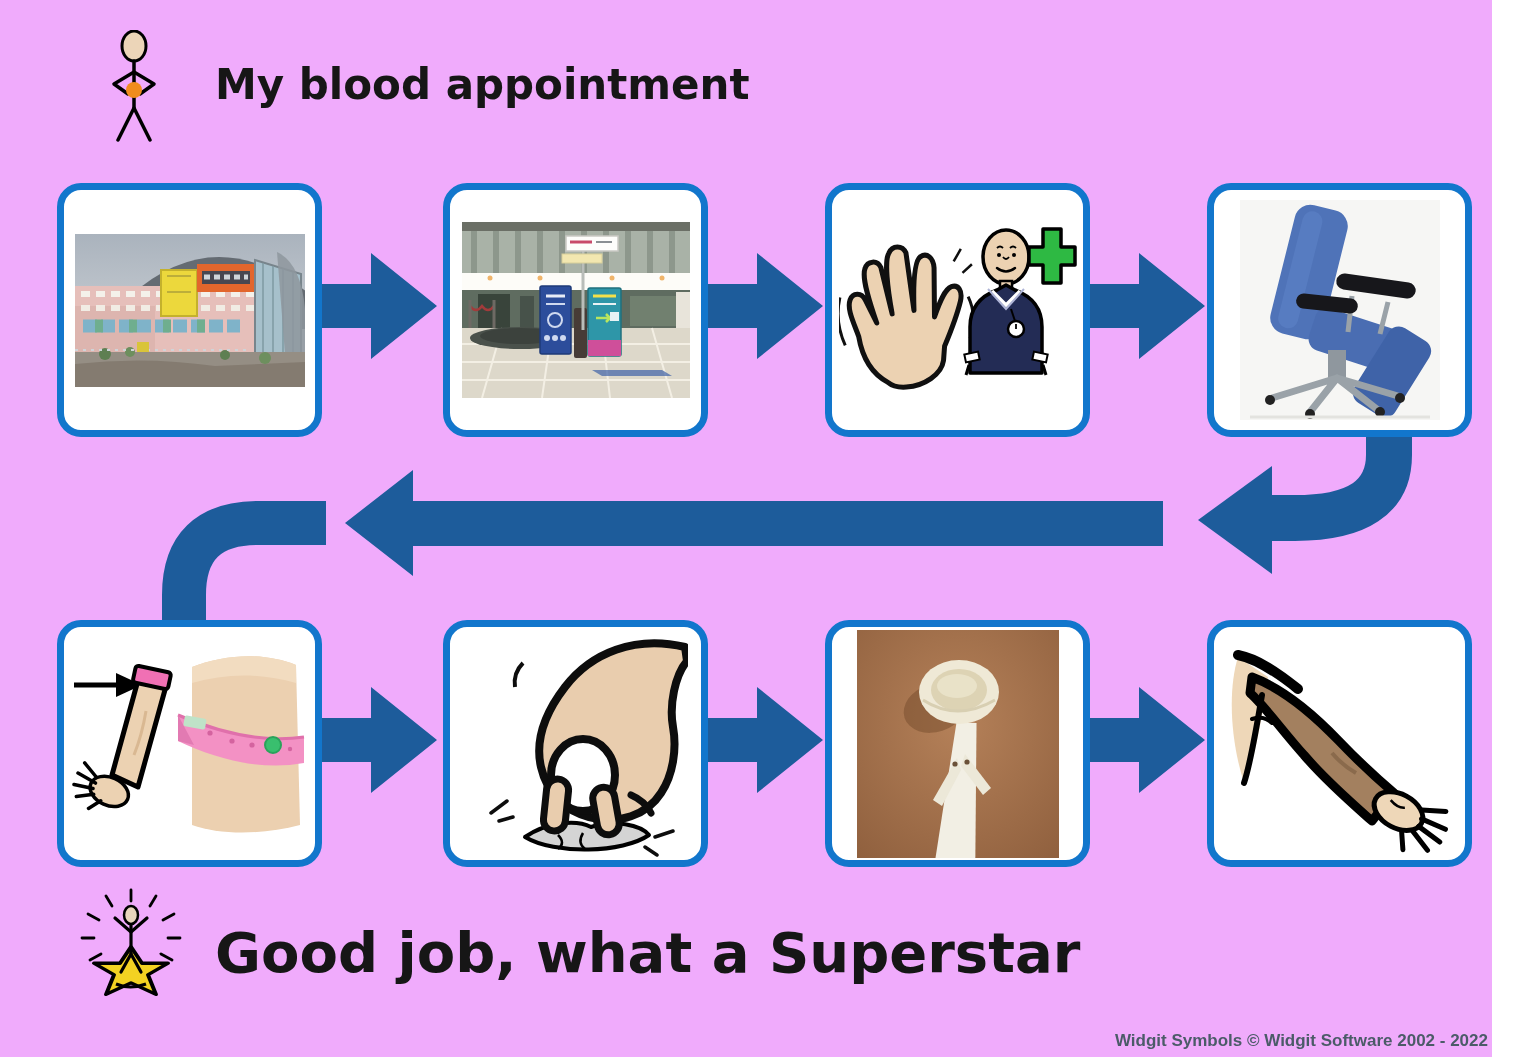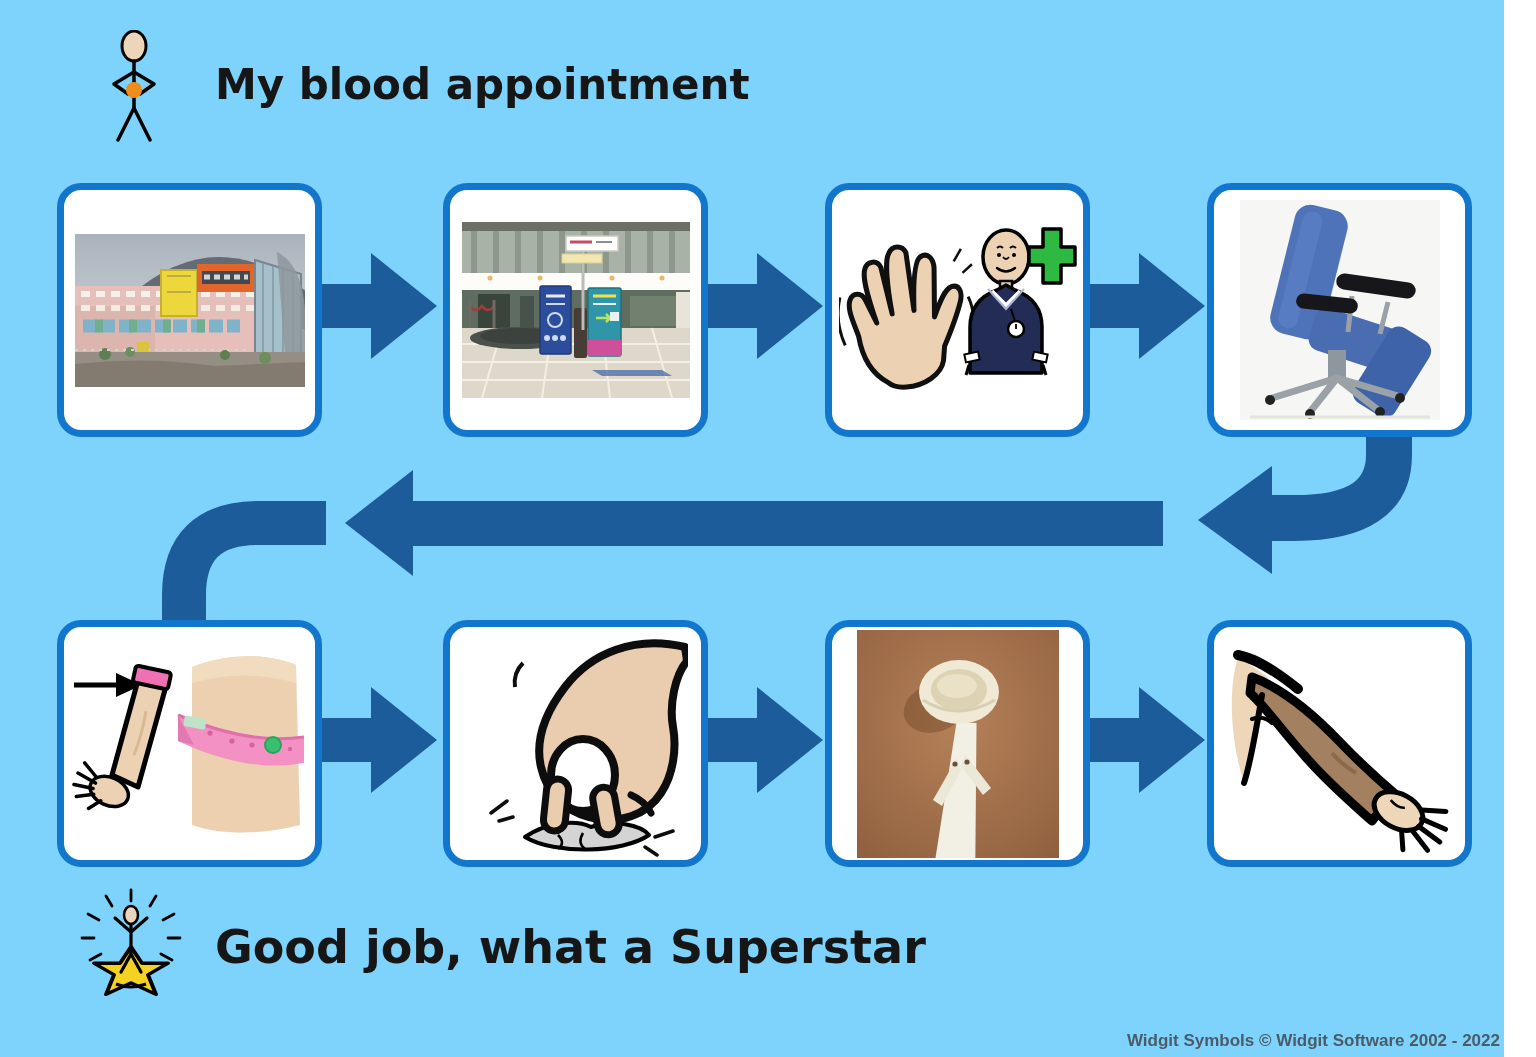--- a/index.html
+++ b/index.html
@@ -1,39 +1,38 @@
 <!DOCTYPE html>
 <html><head>
 <meta charset="utf-8">
 <style>
   html,body{margin:0;padding:0;background:#ffffff;}
   #canvas{
-    position:relative;width:1492px;height:1057px;background:#7dd3fc;overflow:hidden;
+    position:relative;width:1492px;height:1057px;background:#f0abfc;overflow:hidden;
     font-family:"DejaVu Sans","Liberation Sans",sans-serif;
-    padding-left:12px;
   }
   #arrow-layer{position:absolute;left:0;top:0;z-index:0;}
   .box{
     position:absolute;box-sizing:border-box;background:#ffffff;
     border:7px solid #1276cc;border-radius:24px;
     display:flex;align-items:center;justify-content:center;z-index:1;
   }
   .row1{top:183px;height:254px;}
   .row2{top:620px;height:247px;}
   .box{width:265px;}
   #b1{left:57px;} #b2{left:443px;} #b3{left:825px;} #b4{left:1207px;}
   #b5{left:57px;} #b6{left:443px;} #b7{left:825px;} #b8{left:1207px;}
   #title-icon{position:absolute;left:100px;top:30px;}
   #page-title{
     position:absolute;left:215px;top:60px;font-size:42px;font-weight:600;
     color:#161616;letter-spacing:0px;white-space:nowrap;
   }
   #star-icon{position:absolute;left:72px;top:888px;z-index:2;}
   #goodjob-text{
-    position:absolute;left:215px;top:920px;font-size:46px;font-weight:600;
+    position:absolute;left:215px;top:920px;font-size:56px;font-weight:600;
     color:#161616;white-space:nowrap;z-index:2;
   }
   .credit{
     position:absolute;bottom:6px;font-size:17px;font-weight:700;color:#4b5b68;
     font-family:"Liberation Sans",sans-serif;z-index:2;white-space:nowrap;
   }
   #credit-left{left:4px;}
   #credit-right{right:4px;margin-top:23px;}
 </style>
 </head>

